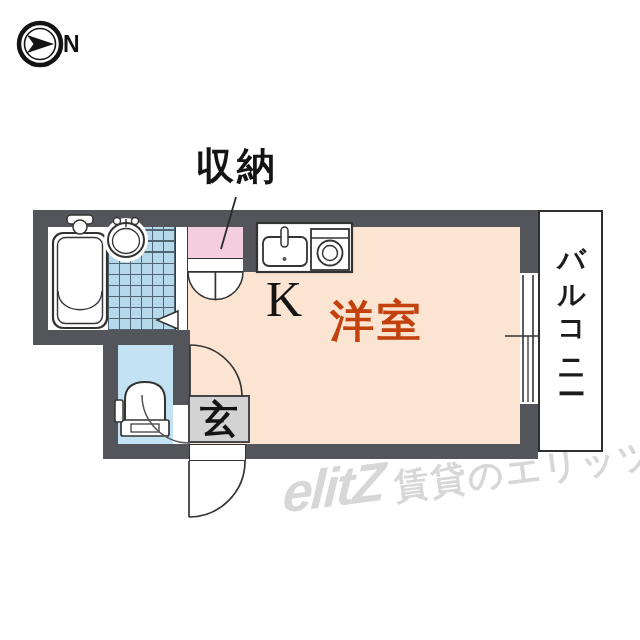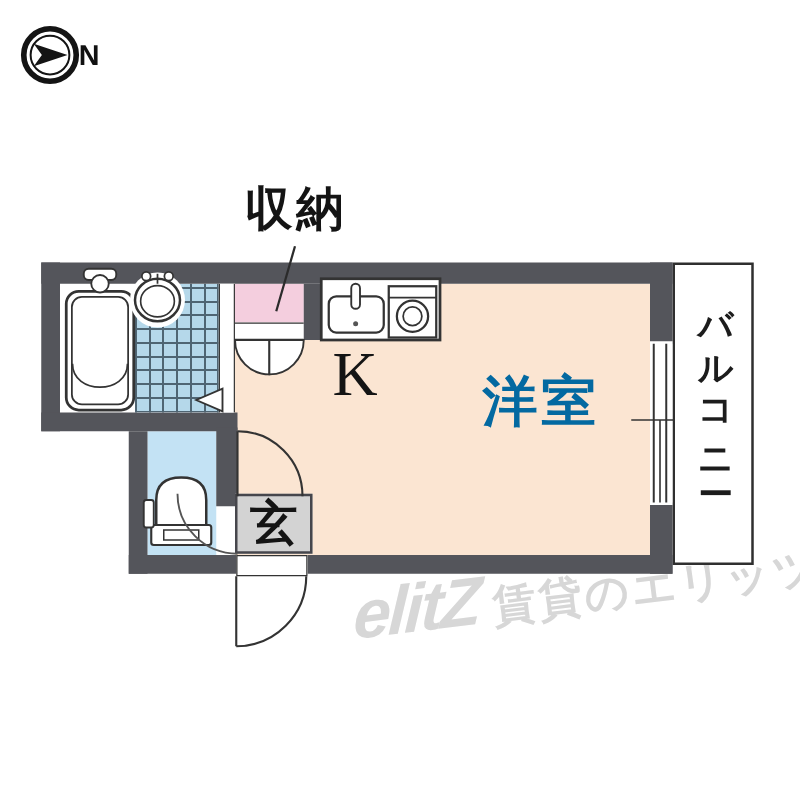--- a/index.html
+++ b/index.html
@@ -28,21 +28,21 @@
     border:2px solid #46464c;box-sizing:border-box;z-index:3;
     display:flex;align-items:center;justify-content:center;}
   .genkan-box span{font-size:38px;font-weight:700;color:#141414;line-height:1;}
 
   .door-leaf{position:absolute;background:#fff;border:1.6px solid #333;
     box-sizing:border-box;z-index:3;}
 
   .label{position:absolute;color:#141414;z-index:4;line-height:1.1;}
   .closet-label{font-size:38px;font-weight:600;letter-spacing:3px;text-align:center;}
   .k-label{font-size:50px;font-weight:500;}
-  .room-label{font-size:44px;font-weight:600;text-align:right;letter-spacing:3px;color:#0369a1;}
+  .room-label{font-size:44px;font-weight:600;text-align:left;letter-spacing:3px;color:#c2410c;}
   .n-label{font-size:23px;font-weight:900;font-family:"Liberation Sans","DejaVu Sans",sans-serif;color:#111;}
 
   .watermark{position:absolute;left:282px;top:442px;width:330px;z-index:0;
     transform:rotate(-7deg);display:flex;align-items:baseline;gap:10px;
     color:var(--watermark,#d7d7d7);white-space:nowrap;
     font-family:"Liberation Sans","DejaVu Sans",sans-serif;}
   .watermark .logo{font-style:italic;font-weight:900;font-size:54px;
     letter-spacing:-2px;transform:skewX(-10deg);}
   .watermark .cap{font-weight:900;font-size:35px;letter-spacing:2px;}
 
@@ -159,19 +159,19 @@
       <path d="M190 345 A52 52 0 0 1 242 397" fill="none" stroke="#333" stroke-width="1.7"></path>
     </g>
 
     <g>
       <line x1="189" y1="461" x2="189" y2="517" stroke="#333" stroke-width="1.7"></line>
       <path d="M245 461 A56 56 0 0 1 189 517" fill="none" stroke="#333" stroke-width="1.7"></path>
     </g>
   </svg>
 
   <span class="label n-label" style="left:63px;top:32px;">N</span>
-  <div class="label closet-label" style="left:172px;top:148px;width:130px;">収納</div>
+  <div class="label closet-label" style="left:172px;top:148px;width:130px;font-family:Liberation Mono, monospace;">収納</div>
   <div class="label k-label" style="left:266px;top:272px;">K</div>
   <div class="label room-label" style="left:330px;top:298px;width:150px;">
     <div>洋室</div>
   </div>
 
 </div>
 
 </body></html>

